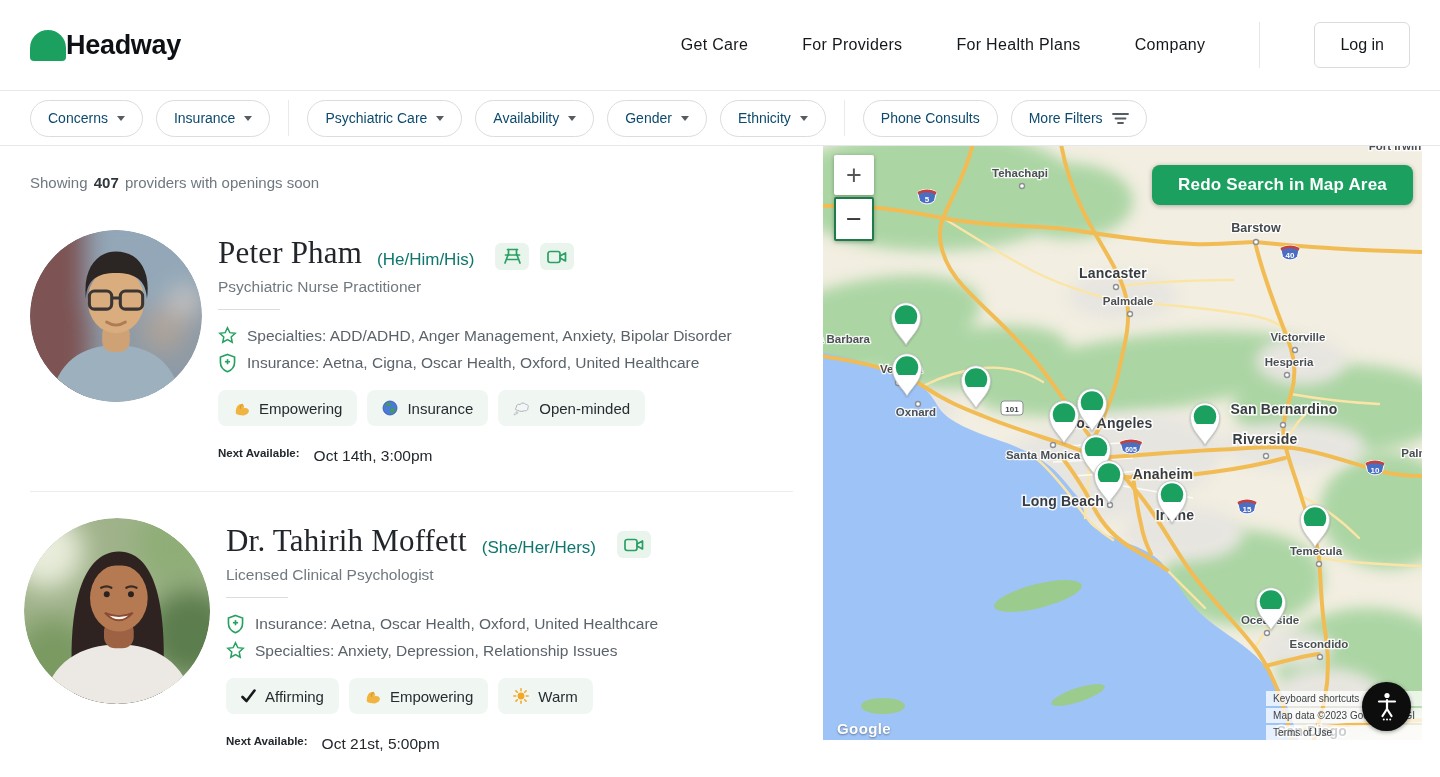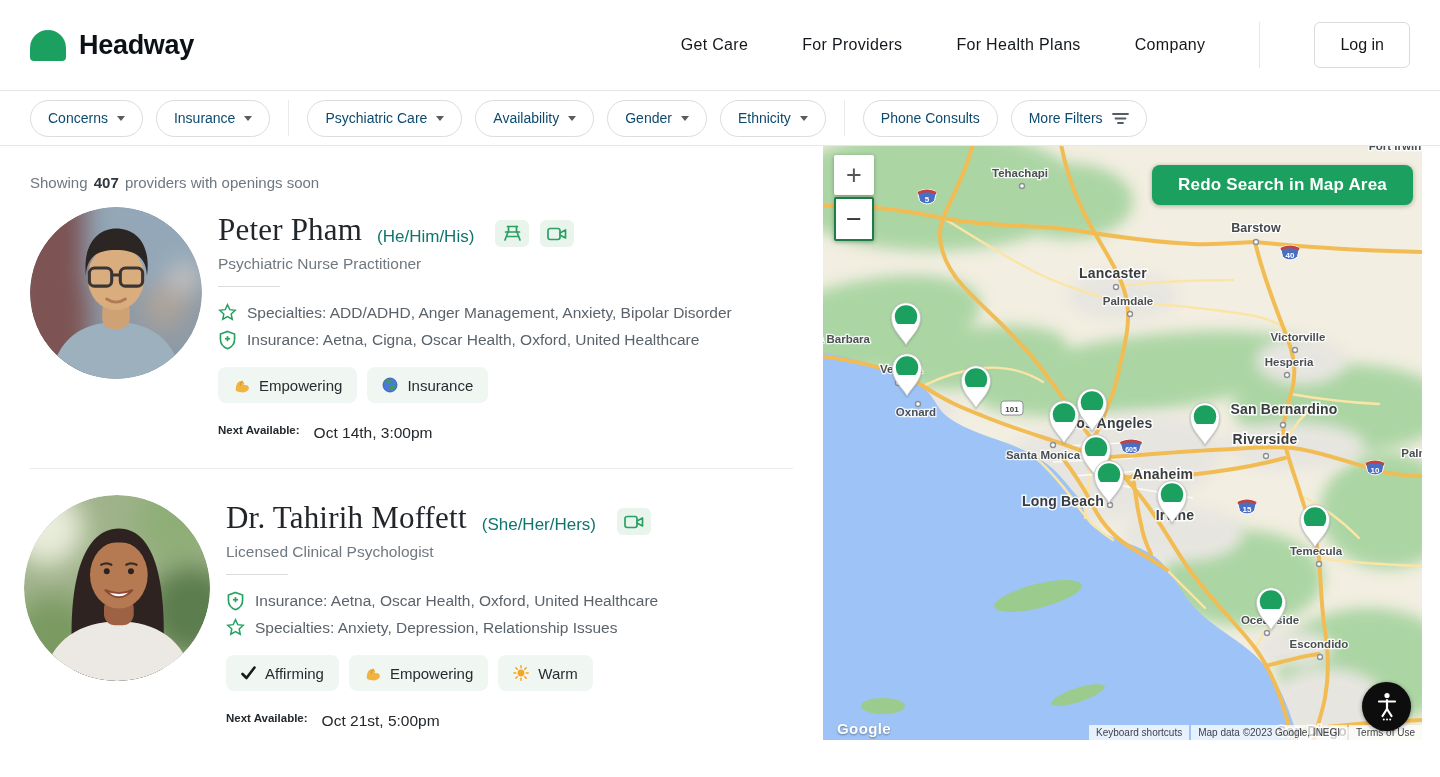--- a/index.html
+++ b/index.html
@@ -9,21 +9,21 @@
     --map-water:#9EC3F6; --map-land:#F2EEE1; --map-green:#ACD5A4;
     --map-urban:#E7E5E0; --map-road:#F2BC55; --map-road-light:#FBE5A6;
   }
   *{box-sizing:border-box;margin:0;padding:0}
   body{width:1440px;height:777px;overflow:hidden;background:#fff;
        font-family:"Liberation Sans",sans-serif;color:var(--text-dark);}
   .page{position:relative;width:1440px;height:777px;}
 
   
   .header{height:91px;display:flex;align-items:center;padding:0 30px;border-bottom:1px solid var(--border);}
-  .logo{display:flex;align-items:center;gap:13px;cursor:pointer;}
+  .logo{display:flex;align-items:center;cursor:pointer;}
   .logo-mark{width:36px;height:31px;background:var(--accent);border-radius:18px 18px 4px 4px;}
   .logo-text{font-size:27px;font-weight:700;letter-spacing:-.3px;color:#0D1115;}
   .nav{margin-left:auto;display:flex;align-items:center;gap:54px;}
   .nav-item{font-size:16px;color:#14181C;letter-spacing:.02em;cursor:pointer;white-space:nowrap;}
   .nav-vdiv{width:1px;height:46px;background:var(--border);}
   .login-btn{border:1px solid #D8DCDF;border-radius:6px;background:#fff;padding:13px 25px;
              font-size:16px;color:#14181C;font-family:inherit;cursor:pointer;}
 
   
   .filterbar{height:55px;display:flex;align-items:center;gap:13px;padding:0 30px;border-bottom:1px solid var(--border);}
@@ -32,21 +32,21 @@
   .caret{width:0;height:0;border-left:4.5px solid transparent;border-right:4.5px solid transparent;border-top:5.5px solid #555C62;}
   .vdiv{width:1px;height:36px;background:#E8EBEC;margin:0 5px;}
   .mf-icon line{stroke:#555C62;stroke-width:1.8;stroke-linecap:round;}
 
   
   .main{display:flex;height:594px;}
   .list{width:823px;padding:0 30px;}
   .map-wrap{position:relative;width:599px;height:594px;margin-right:18px;overflow:hidden;background:var(--map-land);}
 
   
-  .showing{margin:28px 0 16px;font-size:15px;color:#6F7880;}
+  .showing{margin:28px 0 39px;font-size:15px;color:#6F7880;}
   .showing b{color:#30363C;font-weight:700;padding:0 2px;}
   .card{display:flex;gap:16px;cursor:pointer;}
   .card-sep{border:none;border-top:1px solid #EAECED;margin:26px 0;}
   .photo{border-radius:50%;overflow:hidden;flex:none;}
   .photo svg{display:block;width:100%;height:100%;}
   .photo.p1{width:172px;height:172px;}
   .photo.p2{width:186px;height:186px;margin-left:-6px;}
   .card-body{padding-top:6px;}
   .name-row{display:flex;align-items:flex-end;gap:15px;}
   .name{font-family:"Liberation Serif",serif;font-size:31px;font-weight:400;color:#22262B;line-height:34px;letter-spacing:.2px;}
@@ -84,21 +84,21 @@
   .zbtn{width:40px;height:40px;background:#fff;border:none;display:flex;align-items:center;justify-content:center;
         font-size:27px;color:#565656;box-shadow:0 1px 4px rgba(0,0,0,.3);cursor:pointer;font-family:inherit;border-radius:2px;}
   .zbtn.minus{margin-top:2px;height:44px;border:2px solid var(--accent-deep);color:#3a3a3a;}
   .redo-btn{position:absolute;top:19px;right:9px;height:40px;padding:0 26px;background:var(--accent);
             color:#fff;font-size:17px;font-weight:700;letter-spacing:.2px;border:none;border-radius:8px;
             box-shadow:0 1px 5px rgba(0,0,0,.3);cursor:pointer;font-family:inherit;}
   .a11y-btn{position:absolute;right:11px;bottom:9px;width:49px;height:49px;border-radius:50%;background:#0D0D0D;
             border:none;display:flex;align-items:center;justify-content:center;cursor:pointer;box-shadow:0 1px 4px rgba(0,0,0,.4);}
   .google-logo{position:absolute;left:14px;bottom:3px;color:#fff;font-size:15px;font-weight:700;letter-spacing:.4px;
                text-shadow:0 1px 2px rgba(0,0,0,.4);cursor:pointer;}
-  .attribution{position:absolute;right:0;bottom:0;display:flex;gap:2px;font-size:10px;color:#3F4347;}
+  .attribution{position:absolute;right:0;bottom:0;display:flex;gap:2px;font-size:10px;color:#3F4347;flex-direction:column;}
   .attr-box{background:rgba(255,255,255,.75);padding:2px 7px;white-space:nowrap;cursor:default;}
   .attr-box.link{cursor:pointer;}
 </style>
 </head>
 <body>
 
 <div class="page">
 
   <div class="header">
     <div class="logo">
@@ -241,20 +241,28 @@
             </span>
             <span class="badge">
               <svg width="16" height="16" viewBox="0 0 16 16">
                 <circle cx="8" cy="8" r="7" fill="#4A79D8"></circle>
                 <path d="M3,4 C5,2.5 8,2.6 9,4.2 C10,5.8 7.5,6.5 6,6 C4.5,5.5 3,5 3,4 Z" fill="#3F9E4F"></path>
                 <path d="M9.5,8.5 C11.5,7.8 13.5,8.6 13,10.4 C12.5,12.2 10,13.5 8.7,12.4 C7.4,11.3 7.9,9.1 9.5,8.5 Z" fill="#3F9E4F"></path>
                 <circle cx="8" cy="8" r="7" fill="none" stroke="#2F55A4" stroke-width=".8"></circle>
               </svg>
               <span>Insurance</span>
             </span>
+            <span class="badge">
+              <svg width="17" height="15" viewBox="0 0 18 15">
+                <path d="M5,9.5 C2.5,9.5 2,7.5 3.5,6.3 C3,4 5.5,2.5 7.5,3.3 C8.5,1.2 12.5,1.2 13.5,3.2 C16,3 17,5.5 15.5,7 C16.5,9 14,10.5 12,9.8 C10.5,10.8 7,10.8 5,9.5 Z" fill="#F3F5F7" stroke="#A9B0B6" stroke-width="1"></path>
+                <circle cx="4" cy="12" r="1.1" fill="#DDE1E4" stroke="#A9B0B6" stroke-width=".7"></circle>
+                <circle cx="1.8" cy="13.8" r=".7" fill="#DDE1E4" stroke="#A9B0B6" stroke-width=".6"></circle>
+              </svg>
+              <span>Open-minded</span>
+            </span>
           </div>
           <div class="next">
             <span class="lbl">Next Available:</span>
             <span>Oct 14th, 3:00pm</span>
           </div>
         </div>
       </div>
 
       <hr class="card-sep">
 

